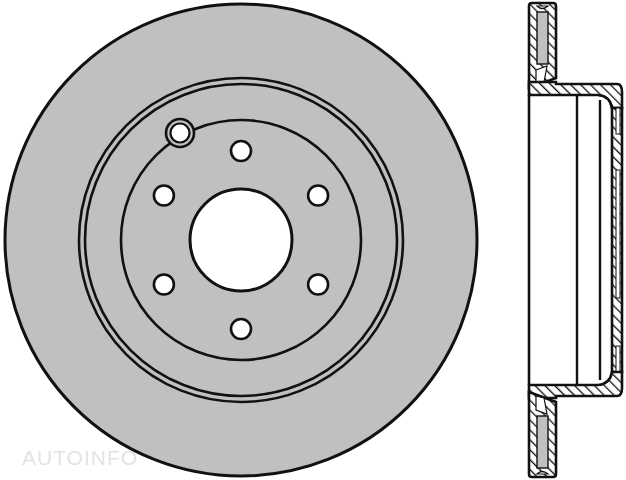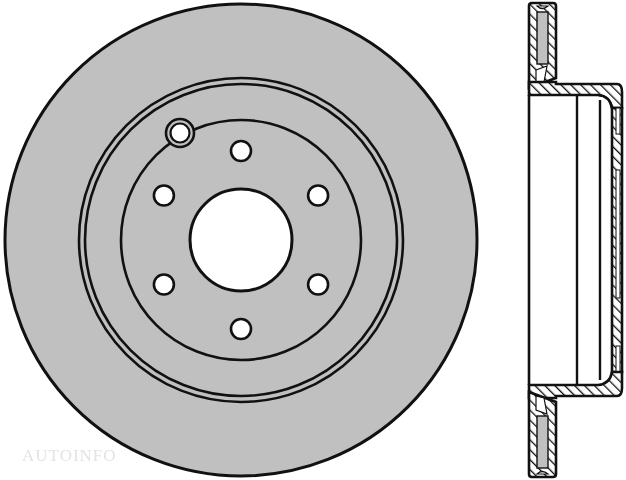--- a/index.html
+++ b/index.html
@@ -1,21 +1,21 @@
 <!DOCTYPE html>
 <html><head>
 <meta charset="utf-8">
 <style>
   html, body { margin: 0; padding: 0; background: #ffffff; }
   body { width: 626px; height: 480px; position: relative; overflow: hidden; }
   #stage { position: absolute; left: 0; top: 0; width: 626px; height: 480px; }
   .watermark {
     position: absolute; left: 22px; top: 446px;
-    font-family: Liberation Serif, serif;
-    font-size: 17px; letter-spacing: 1px; color: #e3e3e3;
+    font-family: Liberation Sans, sans-serif;
+    font-size: 21px; letter-spacing: 1px; color: #e3e3e3;
     user-select: none;
   }
 </style>
 </head>
 <body>
 
 <div id="stage">
   <svg id="svg" width="626" height="480" viewBox="0 0 626 480" xmlns="http://www.w3.org/2000/svg">
     <defs>
       <pattern id="hatch" patternUnits="userSpaceOnUse" width="7" height="7" patternTransform="rotate(-45)">

